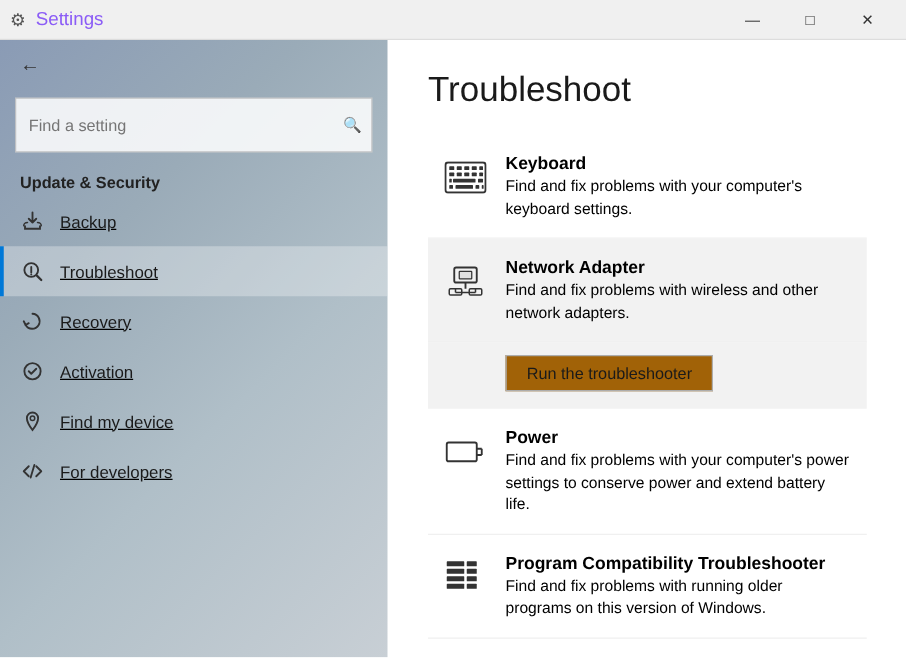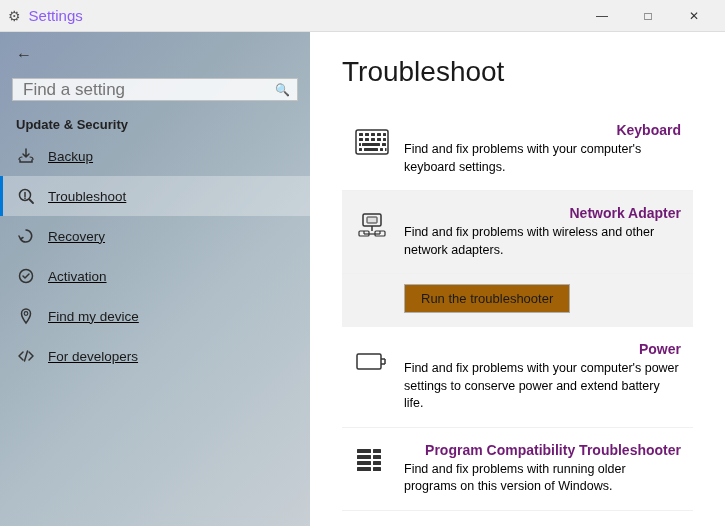--- a/index.html
+++ b/index.html
@@ -81,25 +81,25 @@
       margin-right: 8px;
     }
 
     
     .sidebar-search {
       margin: 4px 12px 8px 12px;
       position: relative;
     }
     .sidebar-search input {
       width: 100%;
-      height: 23px;
+      height: 44px;
       background: rgba(255,255,255,0.85);
       border: 1px solid rgba(0,0,0,0.2);
       padding: 0 32px 0 10px;
-      font-size: 17px;
+      font-size: 13px;
       color: #555;
       outline: none;
     }
     .search-icon-wrapper {
       position: absolute;
       right: 8px;
       top: 50%;
       transform: translateY(-50%);
       color: #555;
       font-size: 12px;
@@ -184,23 +184,22 @@
       align-items: center;
       justify-content: center;
       margin-top: 2px;
     }
     .trouble-text {
       flex: 1;
     }
     .trouble-name {
       font-size: 14px;
       font-weight: 600;
-      color: #701a75;
+      color: #000000;
       margin-bottom: 3px;
-      text-align: right;
     }
     .trouble-desc {
       font-size: 12.5px;
       color: #000000;
       line-height: 1.4;
     }
 
     
     .run-btn-row {
       padding: 10px 12px 14px 62px;

